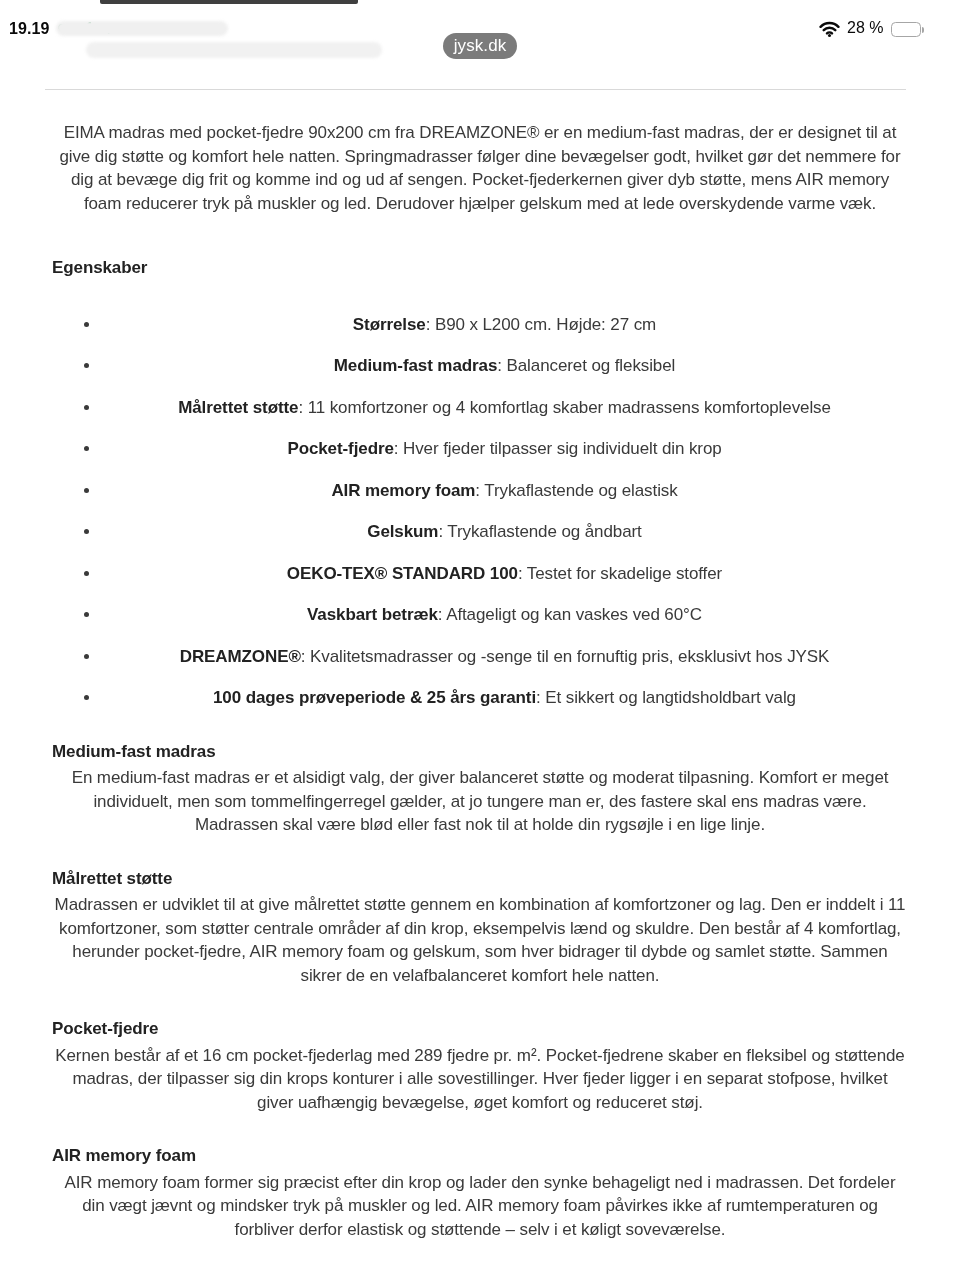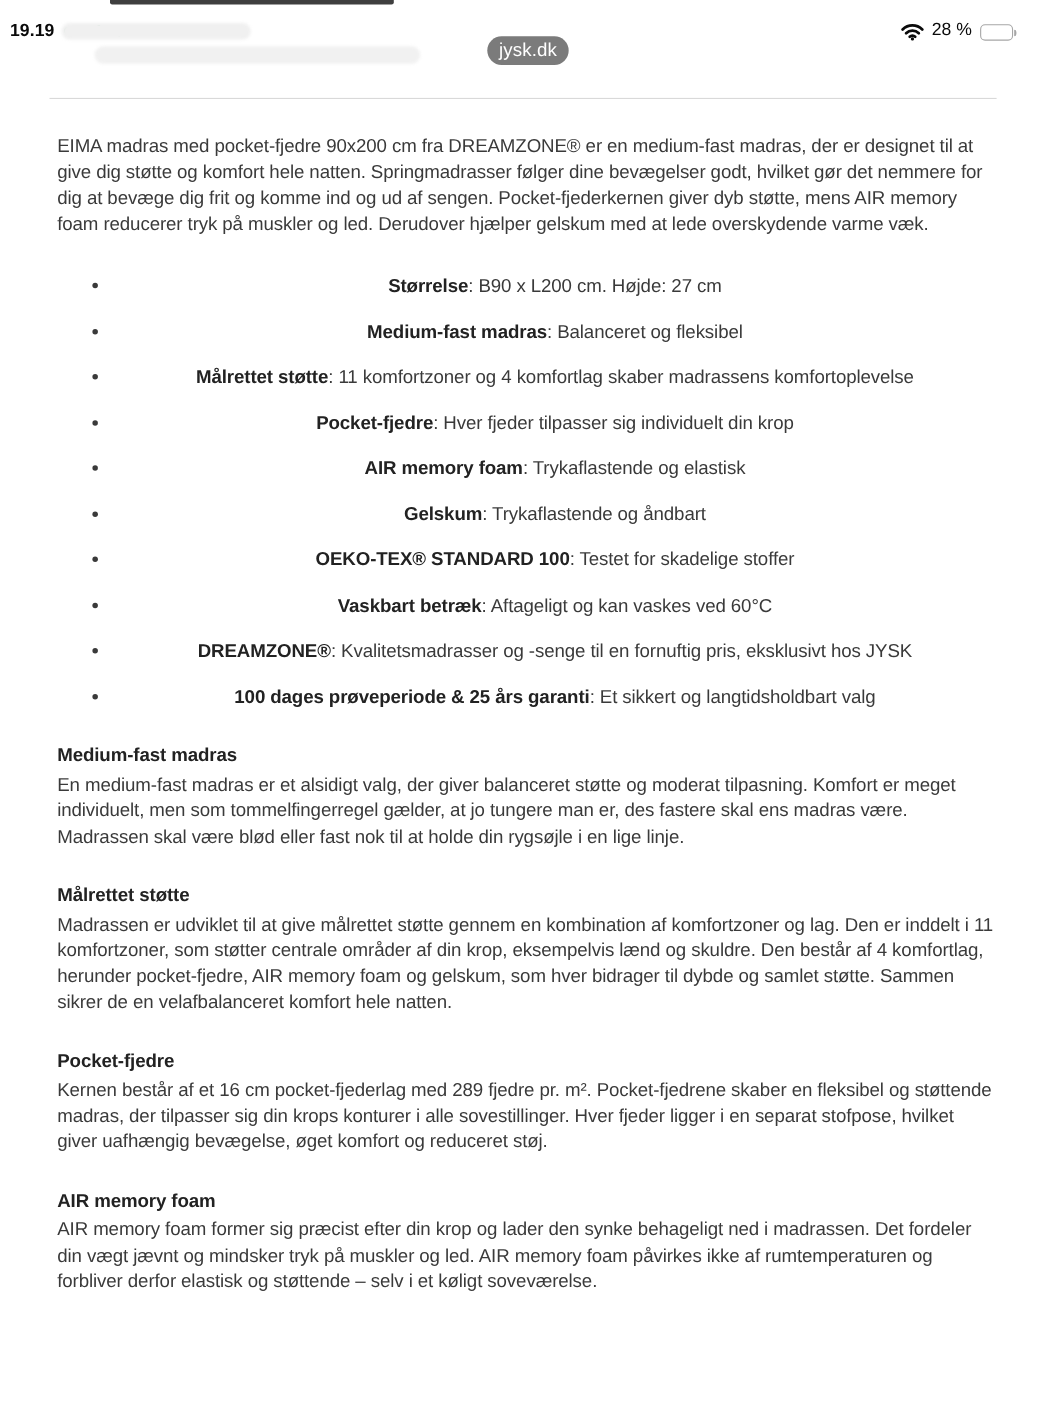--- a/index.html
+++ b/index.html
@@ -74,21 +74,21 @@
     position: absolute; left: 45px; top: 89px; width: 861px; height: 1px;
     background: var(--divider, #d9d9d9);
   }
 
   
   .content {
     position: absolute; left: 52px; top: 121px; width: 856px;
     font-size: 17px; line-height: 23.5px; letter-spacing: -0.1px;
     color: #3a3a3a;
   }
-  .content p { margin: 0; }
+  .content p { margin: 0; text-align: center; }
   .features-heading {
     font-size: 17px; line-height: 23.5px; font-weight: 700;
     color: #222222; margin: 41px 0 0 0;
   }
   ul.features {
     margin: 33px 0 0 0; padding: 0 0 0 49px; list-style: disc; text-align: center;
   }
   ul.features li { margin-bottom: 18px; }
   ul.features li:last-child { margin-bottom: 12px; }
   .feat-label { font-weight: 700; color: #222222; }
@@ -124,20 +124,21 @@
 <div class="blur-a"></div>
 <div class="blur-b"></div>
 
 <div class="site-badge">jysk.dk</div>
 
 <div class="divider"></div>
 
 <main class="content">
   <p>EIMA madras med pocket-fjedre 90x200 cm fra DREAMZONE® er en medium-fast madras, der er designet til at give dig støtte og komfort hele natten. Springmadrasser følger dine bevægelser godt, hvilket gør det nem­mere for dig at bevæge dig frit og komme ind og ud af sengen. Pocket-fjederkernen giver dyb støtte, mens AIR memory foam reducerer tryk på muskler og led. Derudover hjælper gelskum med at lede overskydende varme væk.</p>
 
+  <h2 class="features-heading">Egenskaber</h2>
 
   <ul class="features" id="features-list">
       <li><span class="feat-label">Størrelse</span><span>: B90 x L200 cm. Højde: 27 cm</span></li>
       <li><span class="feat-label">Medium-fast madras</span><span>: Balanceret og fleksibel</span></li>
       <li><span class="feat-label">Målrettet støtte</span><span>: 11 komfortzoner og 4 komfortlag skaber madrassens komfortoplevelse</span></li>
       <li><span class="feat-label">Pocket-fjedre</span><span>: Hver fjeder tilpasser sig individuelt din krop</span></li>
       <li><span class="feat-label">AIR memory foam</span><span>: Trykaflastende og elastisk</span></li>
       <li><span class="feat-label">Gelskum</span><span>: Trykaflastende og åndbart</span></li>
       <li><span class="feat-label">OEKO-TEX® STANDARD 100</span><span>: Testet for skadelige stoffer</span></li>
       <li><span class="feat-label">Vaskbart betræk</span><span>: Aftageligt og kan vaskes ved 60°C</span></li>

